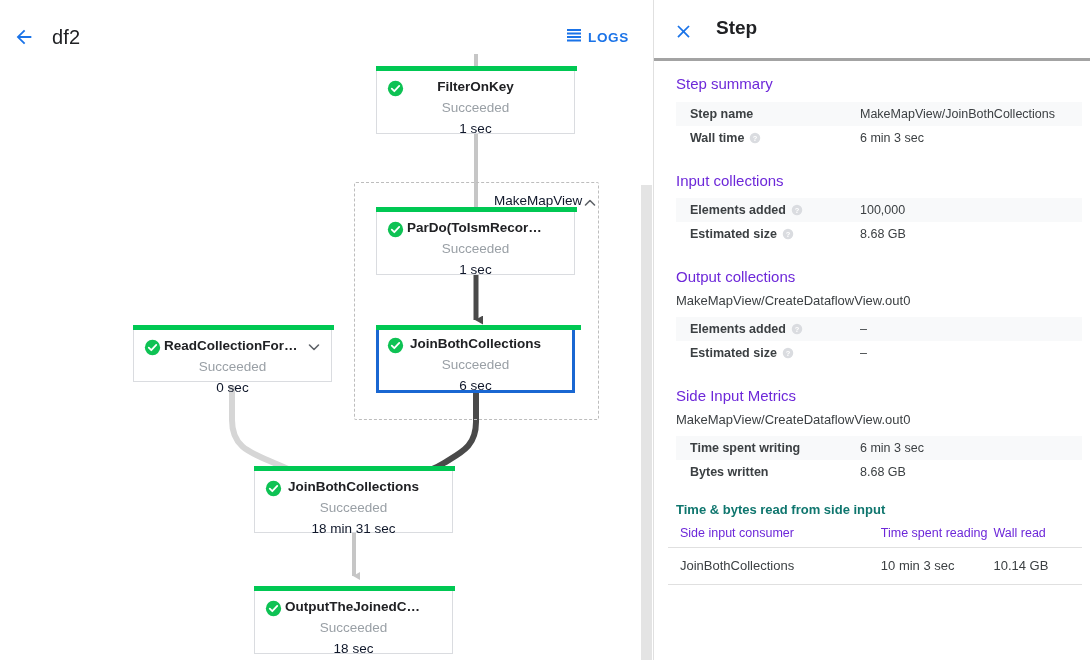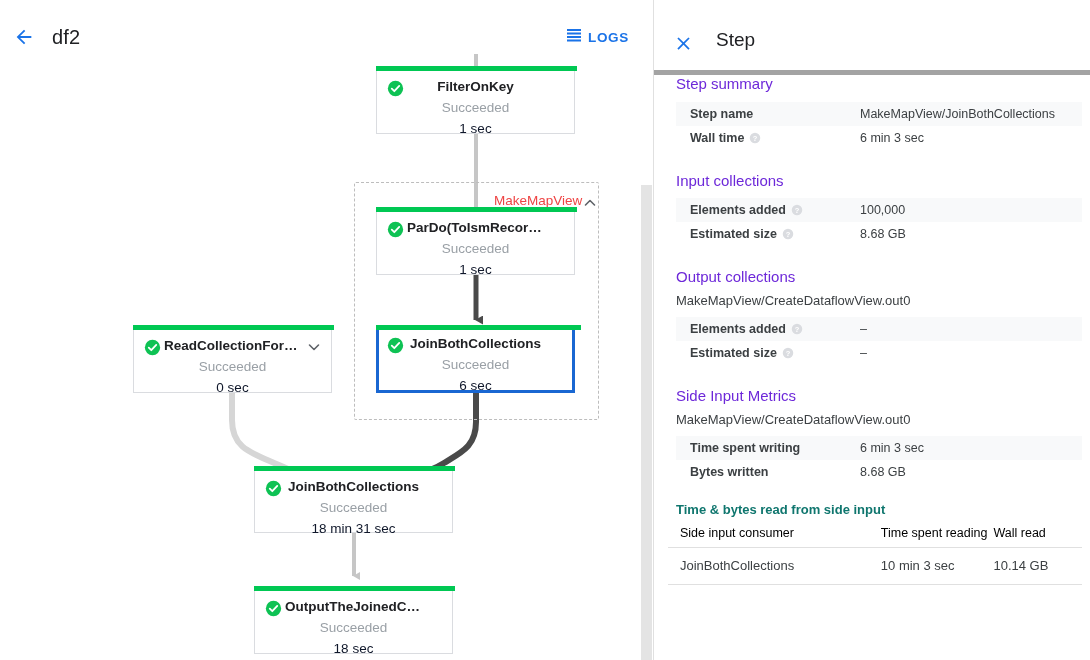--- a/index.html
+++ b/index.html
@@ -28,50 +28,50 @@
   .node .topbar-green{position:absolute;left:-1px;top:-5px;height:5px;background:#00c853;}
   .node-title{position:absolute;left:0;right:0;top:8px;text-align:center;font-size:13.5px;font-weight:700;color:#202124;white-space:nowrap;overflow:hidden;text-overflow:ellipsis;padding:0 30px;box-sizing:border-box;}
   .node-status{position:absolute;left:0;right:0;top:29px;text-align:center;font-size:13.5px;color:#9aa0a6;}
   .node-time{position:absolute;left:0;right:0;top:50px;text-align:center;font-size:13.5px;color:#0f172a;}
   .node-check{position:absolute;left:10px;top:9px;width:17px;height:17px;}
   .node-chevron{position:absolute;right:8px;top:10px;width:16px;height:16px;cursor:pointer;}
   .node.selected{border:3px solid #1967d2;border-top:none;}
   .node.selected .topbar-green{left:-3px;top:-5px;}
 
   #group-box{position:absolute;box-sizing:border-box;border:1px dashed #bdbdbd;background:transparent;border-radius:2px;}
-  #group-label{position:absolute;font-size:13.5px;color:#ef4444;white-space:nowrap;}
+  #group-label{position:absolute;font-size:13.5px;color:#0f172a;white-space:nowrap;}
   #group-chevron{position:absolute;width:14px;height:14px;cursor:pointer;}
 
   
   #canvas-scroll-track{position:absolute;right:0;top:0;width:13px;height:606px;background:#fff;}
   #canvas-scroll-thumb{position:absolute;right:1px;top:131px;width:11px;height:475px;background:#e4e4e4;border-radius:0;cursor:pointer;}
 
   
   #divider{position:absolute;left:653px;top:0;width:1px;height:660px;background:#e0e0e0;}
 
   
   #right-pane{position:absolute;left:654px;top:0;width:436px;height:660px;background:#fff;overflow:hidden;}
-  #right-header{position:absolute;left:0;top:16px;width:436px;height:54px;border-bottom:5px solid #a3a3a3;background:#fff;}
+  #right-header{position:absolute;left:0;top:4px;width:436px;height:54px;border-bottom:3px solid #a3a3a3;background:#fff;font-weight:bold;}
   #close-icon{position:absolute;left:13px;top:11px;width:32px;height:32px;display:flex;align-items:center;justify-content:center;cursor:pointer;}
   #panel-title{position:absolute;left:62px;top:13px;font-size:19px;color:#202124;}
 
   #right-body{position:absolute;left:0;top:55px;width:436px;height:605px;overflow:hidden;}
 
   .sect-h{font-size:15px;color:#6d28d9;margin:0;padding:0;}
   .sect-sub{font-size:13px;color:#3c4043;margin:0;padding:0;}
   .kv-table{width:100%;border-collapse:collapse;table-layout:fixed;}
   .kv-table tr{height:24px;}
   .kv-table tr.shade{background:#f8f9fa;}
   .kv-table td{padding:0;vertical-align:middle;font-size:12.5px;}
   .kv-key{padding-left:14px !important;font-weight:700;color:#3c4043;width:170px;white-space:nowrap;}
   .kv-val{color:#3c4043;}
   .help-icon{display:inline-block;width:12px;height:12px;margin-left:5px;vertical-align:-2px;}
 
   .si-table{width:100%;border-collapse:collapse;table-layout:fixed;}
-  .si-table th{font-size:12.5px;font-weight:400;color:#000000;text-align:left;padding:0 0 7px 0;vertical-align:bottom;}
+  .si-table th{font-size:12.5px;font-weight:400;color:#6d28d9;text-align:left;padding:0 0 7px 0;vertical-align:bottom;}
   .si-table td{font-size:13px;color:#3c4043;padding:10px 0 11px 0;}
   .si-table .hdr-row th{border-bottom:1px solid #e0e0e0;}
   .si-table .data-row td{border-bottom:1px solid #e0e0e0;}
   .col-consumer{width:50%;padding-left:12px !important;}
   .col-time{width:28%;}
   .col-bytes{width:22%;text-align:left;}
   .bold-sub{font-size:13px;font-weight:700;color:#0f766e;}
 </style>
 </head>
 <body>
@@ -165,21 +165,21 @@
           <svg width="17" height="17" viewBox="0 0 20 20" aria-hidden="true">
             <circle cx="10" cy="10" r="9" fill="#0ec254"></circle>
             <path d="M5.6,10.2 L8.6,13.2 L14.4,6.9" stroke="#fff" stroke-width="2.1" fill="none" stroke-linecap="round" stroke-linejoin="round"></path>
           </svg>
         </span>
         <div class="node-title" style="top:6px;">JoinBothCollections</div>
         <div class="node-status" style="top:27px;">Succeeded</div>
         <div class="node-time" style="top:48px;">6 sec</div>
       </div>
 
-      <div class="node" style="left:133px;top:276px;width:199px;height:63px;">
+      <div class="node" style="left:133px;top:276px;width:199px;height:52px;">
         <div class="topbar-green" style="width:201px;"></div>
         <span class="node-check">
           <svg width="17" height="17" viewBox="0 0 20 20" aria-hidden="true">
             <circle cx="10" cy="10" r="9" fill="#0ec254"></circle>
             <path d="M5.6,10.2 L8.6,13.2 L14.4,6.9" stroke="#fff" stroke-width="2.1" fill="none" stroke-linecap="round" stroke-linejoin="round"></path>
           </svg>
         </span>
         <div class="node-title">ReadCollectionForJoin</div>
         <div class="node-status">Succeeded</div>
         <div class="node-time">0 sec</div>

